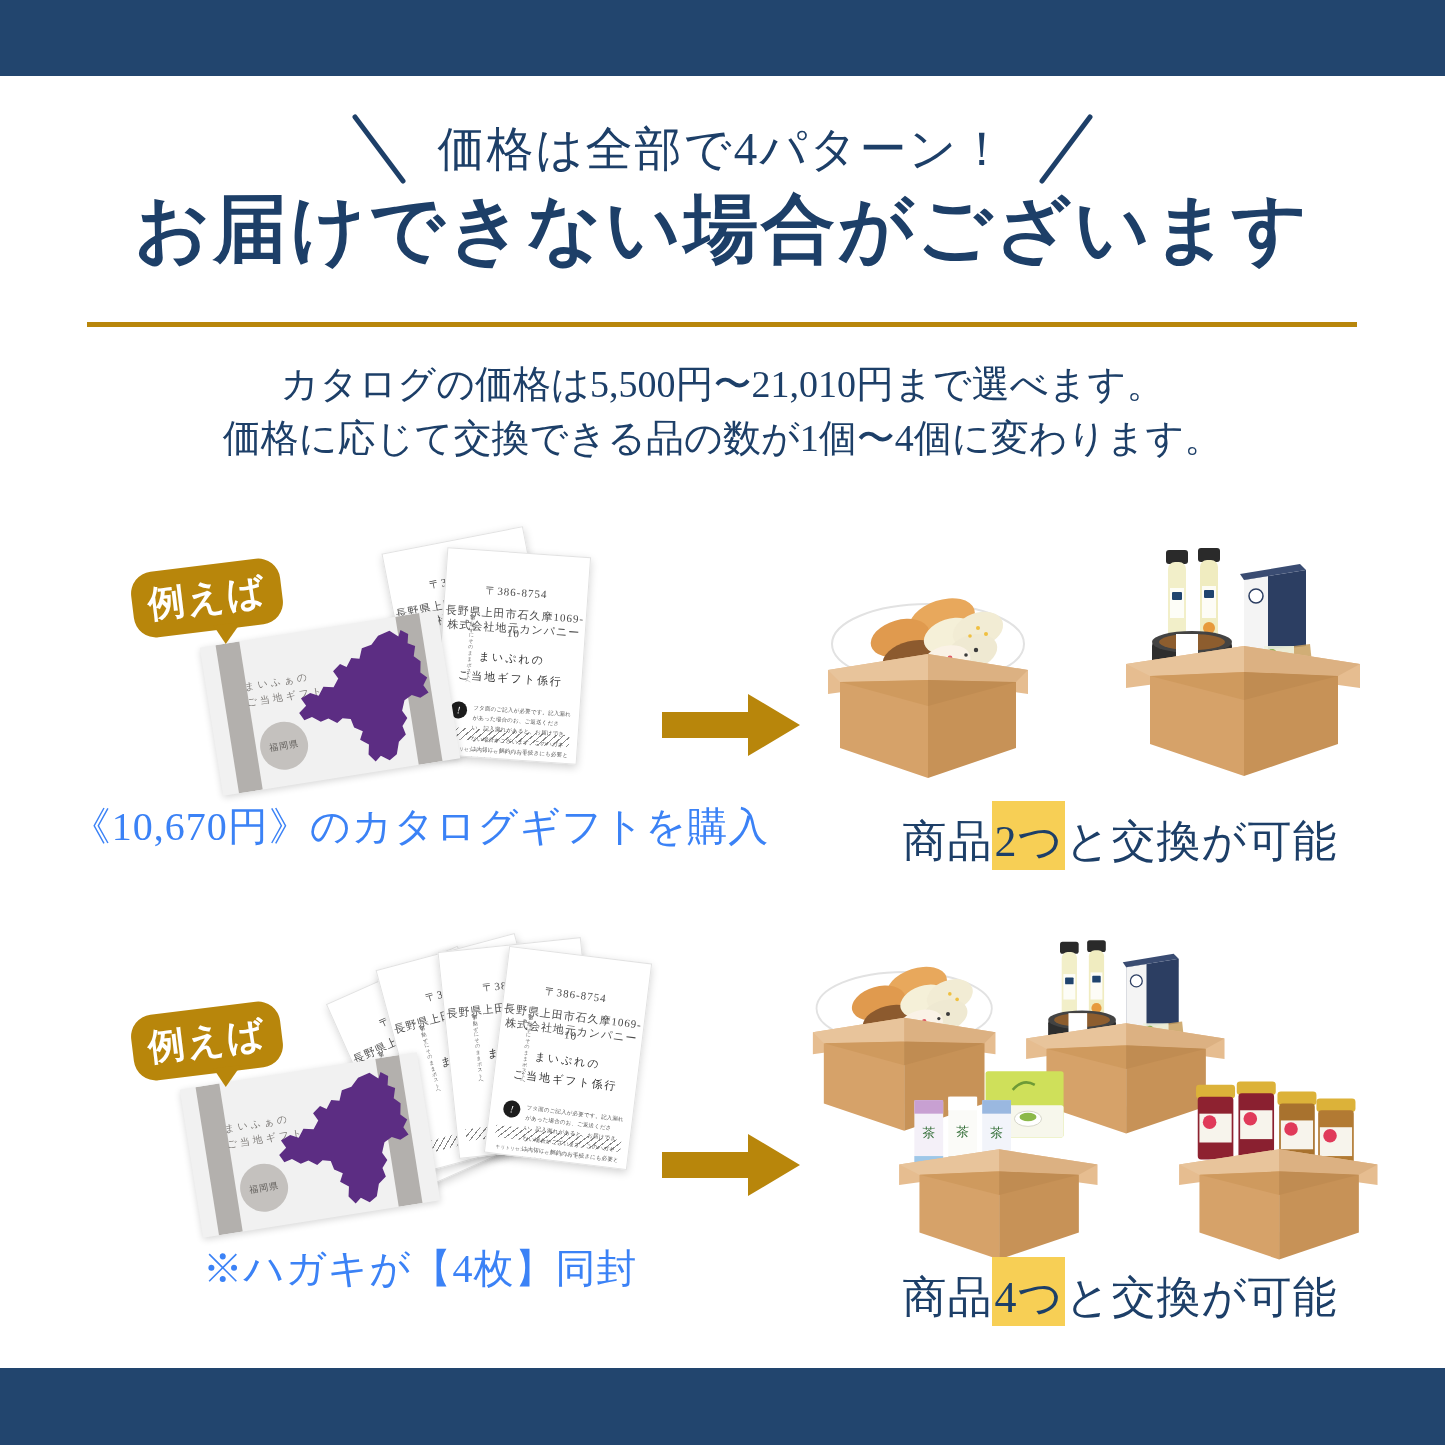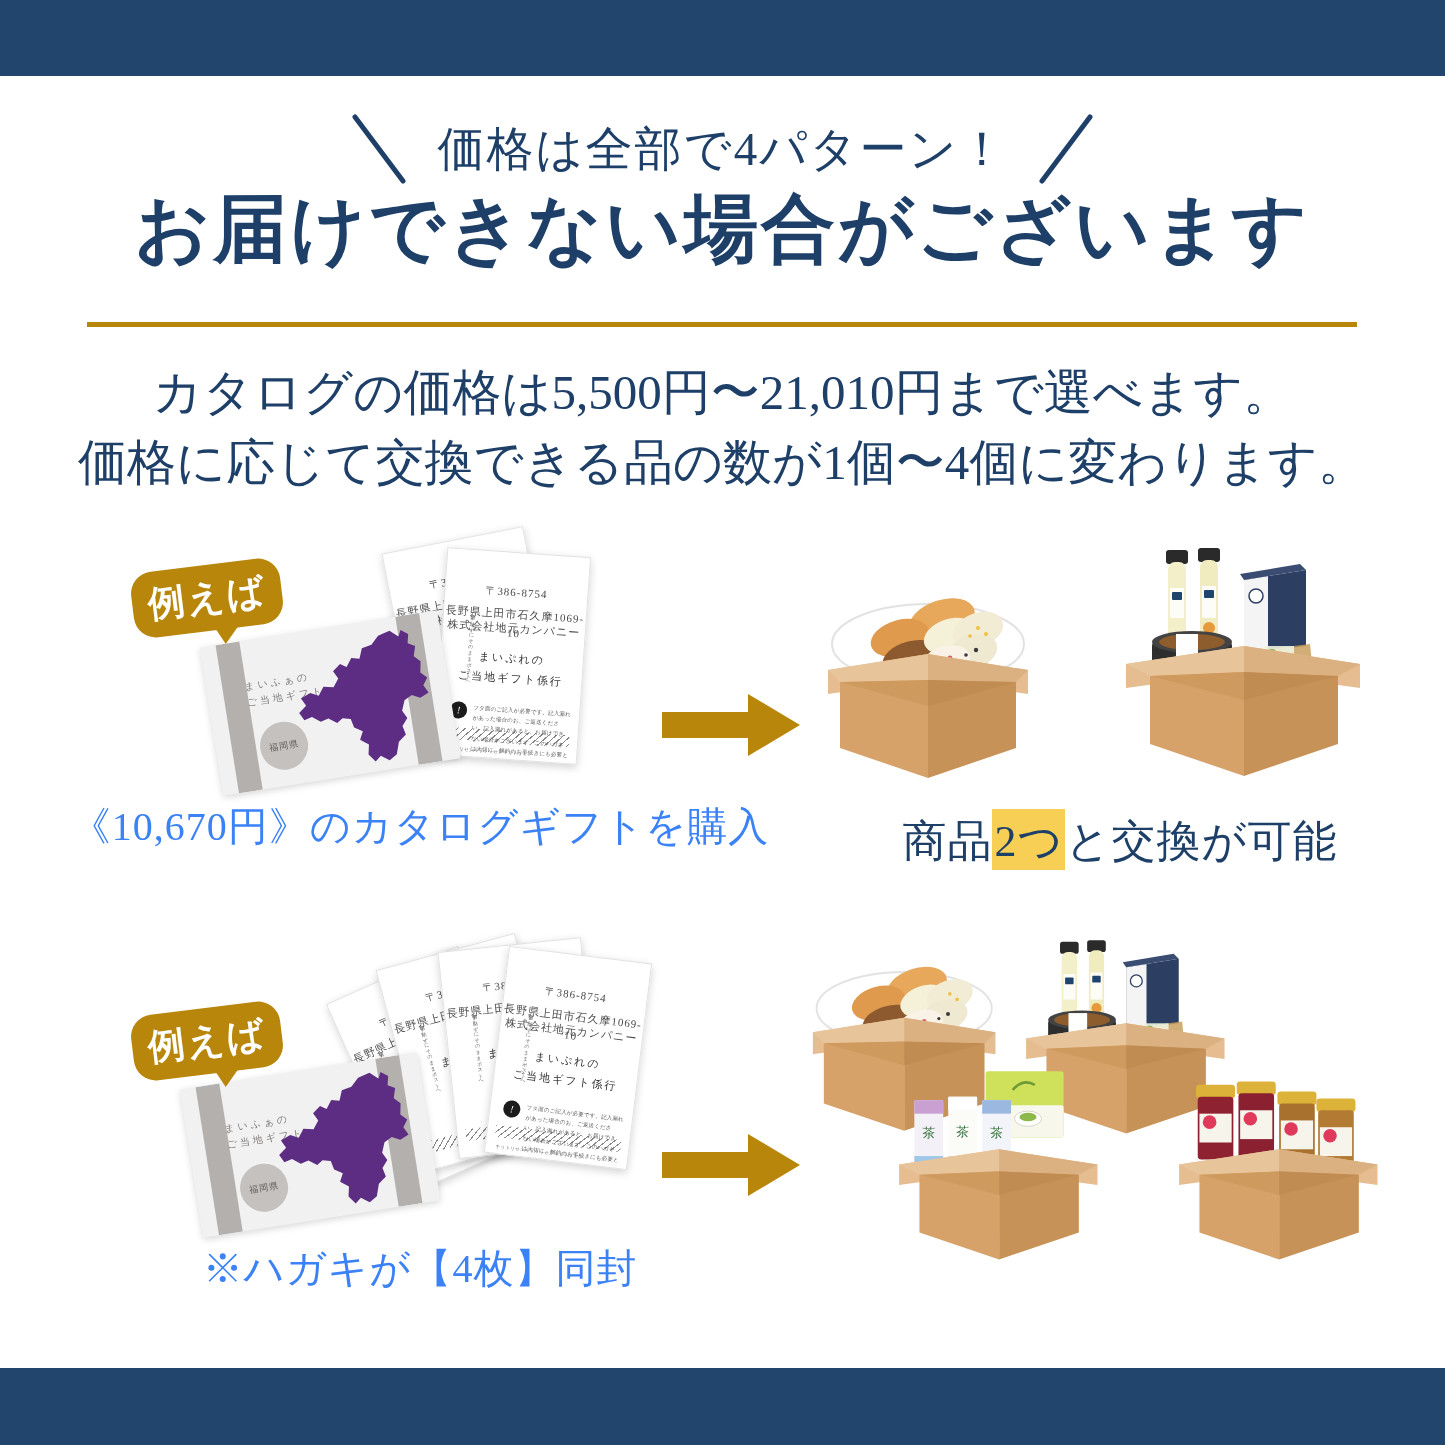--- a/index.html
+++ b/index.html
@@ -41,21 +41,21 @@
   }
 
   .gold-rule{
     position:absolute;left:87px;top:322px;width:1270px;height:5px;
     background:#b8860b;
   }
 
   
   .intro{
     position:absolute;left:0;top:358px;width:1445px;text-align:center;
-    font-size:49px;line-height:1.42;letter-spacing:0px;color:#1d3f68;
+    font-size:38px;line-height:1.42;letter-spacing:0px;color:#1d3f68;
     white-space:nowrap;font-weight:400;
   }
   .intro div{margin:0;padding:0;}
 
   
   .row{position:absolute;left:0;width:1445px;height:390px;}
   .row-1{top:530px;}
   .row-2{top:930px;}
 
   
@@ -169,21 +169,21 @@
   
   .cap-left{
     position:absolute;width:740px;left:50px;text-align:center;
     font-size:40px;line-height:1.45;letter-spacing:1px;color:#3b82f6;
     white-space:nowrap;
   }
   .cap-right{
     position:absolute;width:520px;left:860px;text-align:center;
     font-size:44px;letter-spacing:1px;color:#1d3f68;white-space:nowrap;
   }
-  .hl{background:#f7cf55;padding:8px 2px 4px;}
+  .hl{background:#f7cf55;padding:16px 2px 4px;}
 </style>
 </head>
 <body>
 
 <div class="page">
 
   <div class="bar bar-top"></div>
 
   <div class="header">
 
@@ -523,17 +523,20 @@
         <path d="M228,140 L134,136 L134,110 L250,128 Z" fill="#dcb182"></path>
         <path d="M40,140 L134,164 L134,136 Z" fill="#cf9a5e"></path>
         <path d="M228,140 L134,164 L134,136 Z" fill="#c08c52"></path>
       </svg>
     </div>
 
     <div class="cap-left" style="top:310px;">
       <div>※ハガキが【4枚】同封</div>
     </div>
 
+    <div class="cap-right" style="top:338px;">
+      <span>商品</span><span class="hl">4つ</span><span>と交換が可能</span>
+    </div>
   </div>
 
   <div class="bar bar-bottom"></div>
 
 </div>
 
 </body></html>

